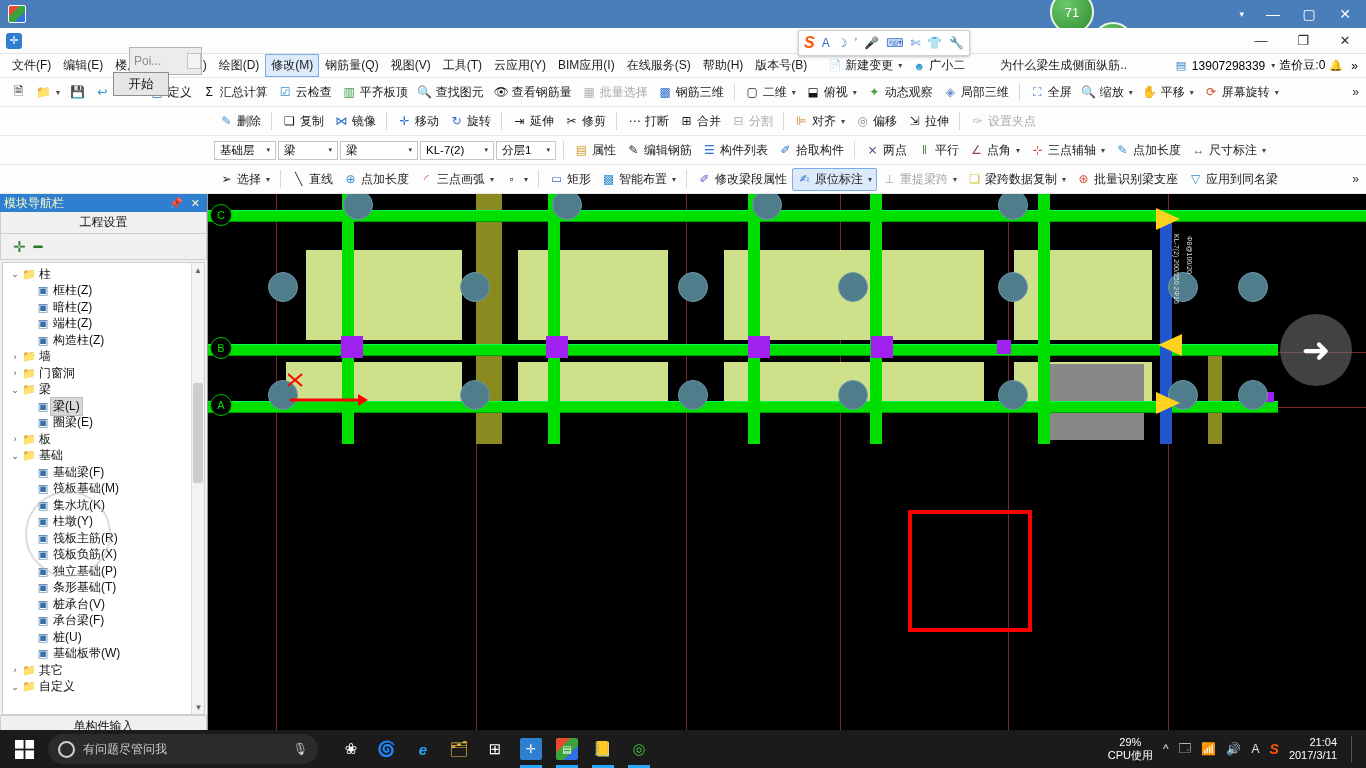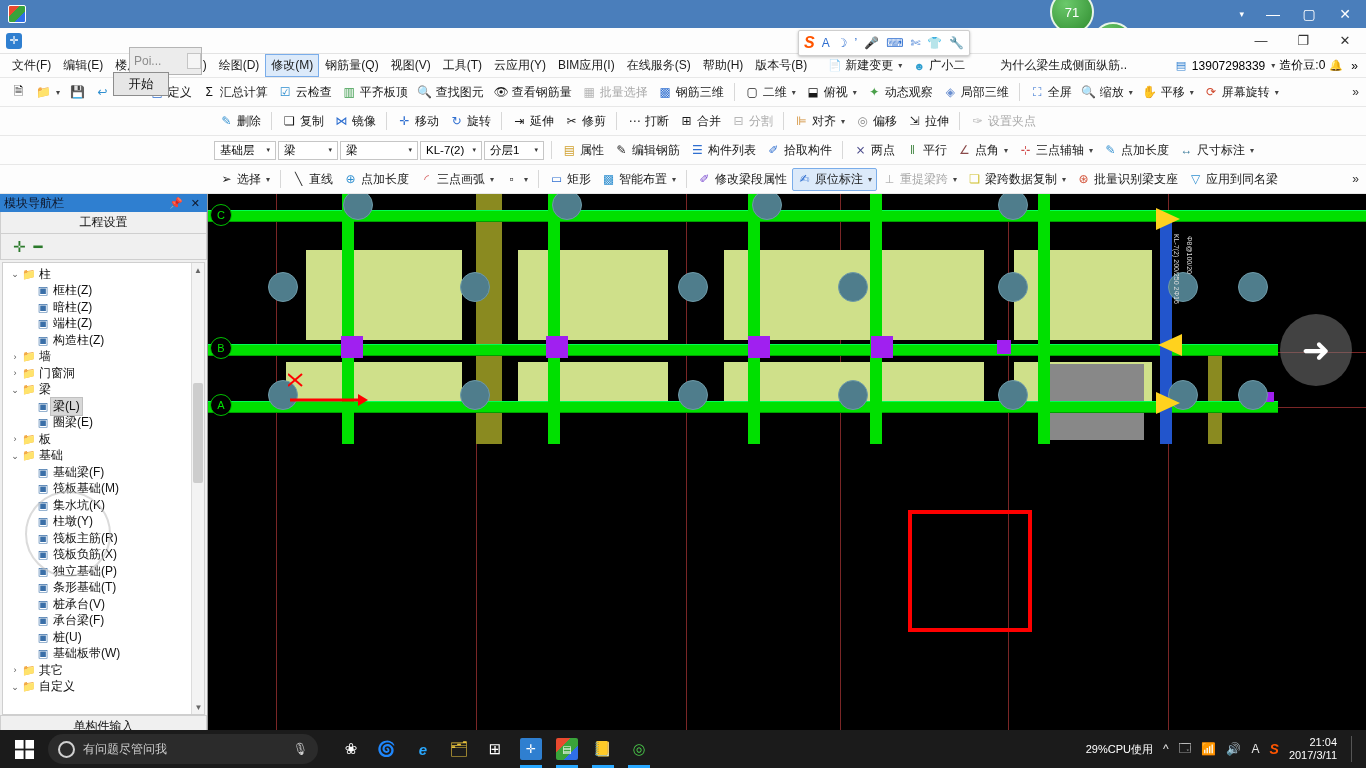--- a/index.html
+++ b/index.html
@@ -65,21 +65,21 @@
   .chev{margin-left:auto;padding:0 7px;font-size:12px;color:#333;}
   .ic{width:15px;height:15px;display:inline-flex;align-items:center;justify-content:center;font-size:12px;flex:none;}
   .dropdown{display:inline-flex;align-items:center;border:1px solid #c6c6c6;background:#fff;height:19px;
     font-size:11.5px;padding:0 2px 0 5px;margin-right:2px;}
   .dropdown .dv{display:inline-block;overflow:hidden;white-space:nowrap;}
   .dropdown .ar{font-size:7px;margin-left:auto;padding:0 3px;color:#333;}
   
   #app-body{display:flex;height:calc(702px - 26px - 24px - 29px - 29px - 29px);}
   
   #navpanel{width:208px;background:#f0f0f0;border-right:1px solid #9a9a9a;display:flex;flex-direction:column;position:relative;}
-  #nav-head{height:18px;background:#2f7fd0;color:#0f172a;display:flex;align-items:center;
+  #nav-head{height:18px;background:#2f7fd0;color:#fef9c3;display:flex;align-items:center;
     padding:0 4px;font-size:12px;}
   #nav-head .hr{margin-left:auto;display:flex;gap:8px;padding-right:3px;font-size:11px;}
   .navbtn{height:22px;background:#f0f0f0;border:1px solid #cfcfcf;border-top:none;
     display:flex;align-items:center;justify-content:center;font-size:12px;color:#111;}
   #nav-tools{height:26px;background:#f0f0f0;border:1px solid #cfcfcf;border-top:none;
     display:flex;align-items:center;gap:8px;padding-left:12px;}
   .plusminus{font-size:15px;color:#2b7a2b;font-weight:bold;}
   #tree-wrap{flex:1;background:#fff;border:1px solid #cfcfcf;margin:2px 2px 0 2px;overflow:hidden;position:relative;}
   #tree{padding:3px 0 0 6px;}
   .tnode{display:flex;align-items:center;height:16.5px;font-size:12px;color:#111;white-space:nowrap;}
@@ -128,21 +128,21 @@
   
   #taskbar{position:absolute;left:0;top:730px;width:1366px;height:38px;background:#1b1b1b;display:flex;align-items:center;color:#fff;}
   #start-btn{width:48px;height:38px;display:flex;align-items:center;justify-content:center;}
   #cortana{width:270px;height:30px;background:#2b2b2b;border-radius:15px;display:flex;align-items:center;
     padding:0 10px;color:#cfcfcf;font-size:12px;gap:8px;}
   .cort-circle{width:17px;height:17px;border:2px solid #d0d0d0;border-radius:50%;flex:none;}
   #taskicons{display:flex;align-items:center;gap:14px;margin-left:22px;}
   .tbapp{width:22px;height:22px;display:flex;align-items:center;justify-content:center;font-size:15px;border-radius:2px;position:relative;}
   .tbapp.running::after{content:"";position:absolute;bottom:-8px;left:0;width:22px;height:3px;background:#29a8ff;}
   #tray{margin-left:auto;display:flex;align-items:center;gap:10px;padding-right:6px;font-size:11px;}
-  #cpu{display:flex;align-items:center;line-height:13px;font-size:11px;}
+  #cpu{display:flex;flex-direction:column;align-items:center;line-height:13px;font-size:11px;}
   #clock{display:flex;flex-direction:column;align-items:flex-end;line-height:13px;font-size:11px;}
   .trayic{font-size:12px;color:#e6e6e6;}
   #showdesk{width:9px;height:26px;border-left:1px solid #555;margin-left:4px;}
 </style>
 </head>
 <body>
 
 <div id="viewer-titlebar">
   <div class="vt-icon"></div>
   <div class="vt-right">
@@ -375,21 +375,21 @@
           <span class="ar">▾</span>
         </div>
         <div class="dropdown" style="width: 60px;">
           <span class="dv">梁</span>
           <span class="ar">▾</span>
         </div>
         <div class="dropdown" style="width: 78px;">
           <span class="dv">梁</span>
           <span class="ar">▾</span>
         </div>
-        <div class="dropdown" style="width: 62px;">
+        <div class="dropdown" style="width: 74px;">
           <span class="dv">KL-7(2)</span>
           <span class="ar">▾</span>
         </div>
         <div class="dropdown" style="width: 60px;">
           <span class="dv">分层1</span>
           <span class="ar">▾</span>
         </div>
       </div>
     <div class="tb-sep"></div>
     <div id="tb3-items" style="display:flex;align-items:center">

